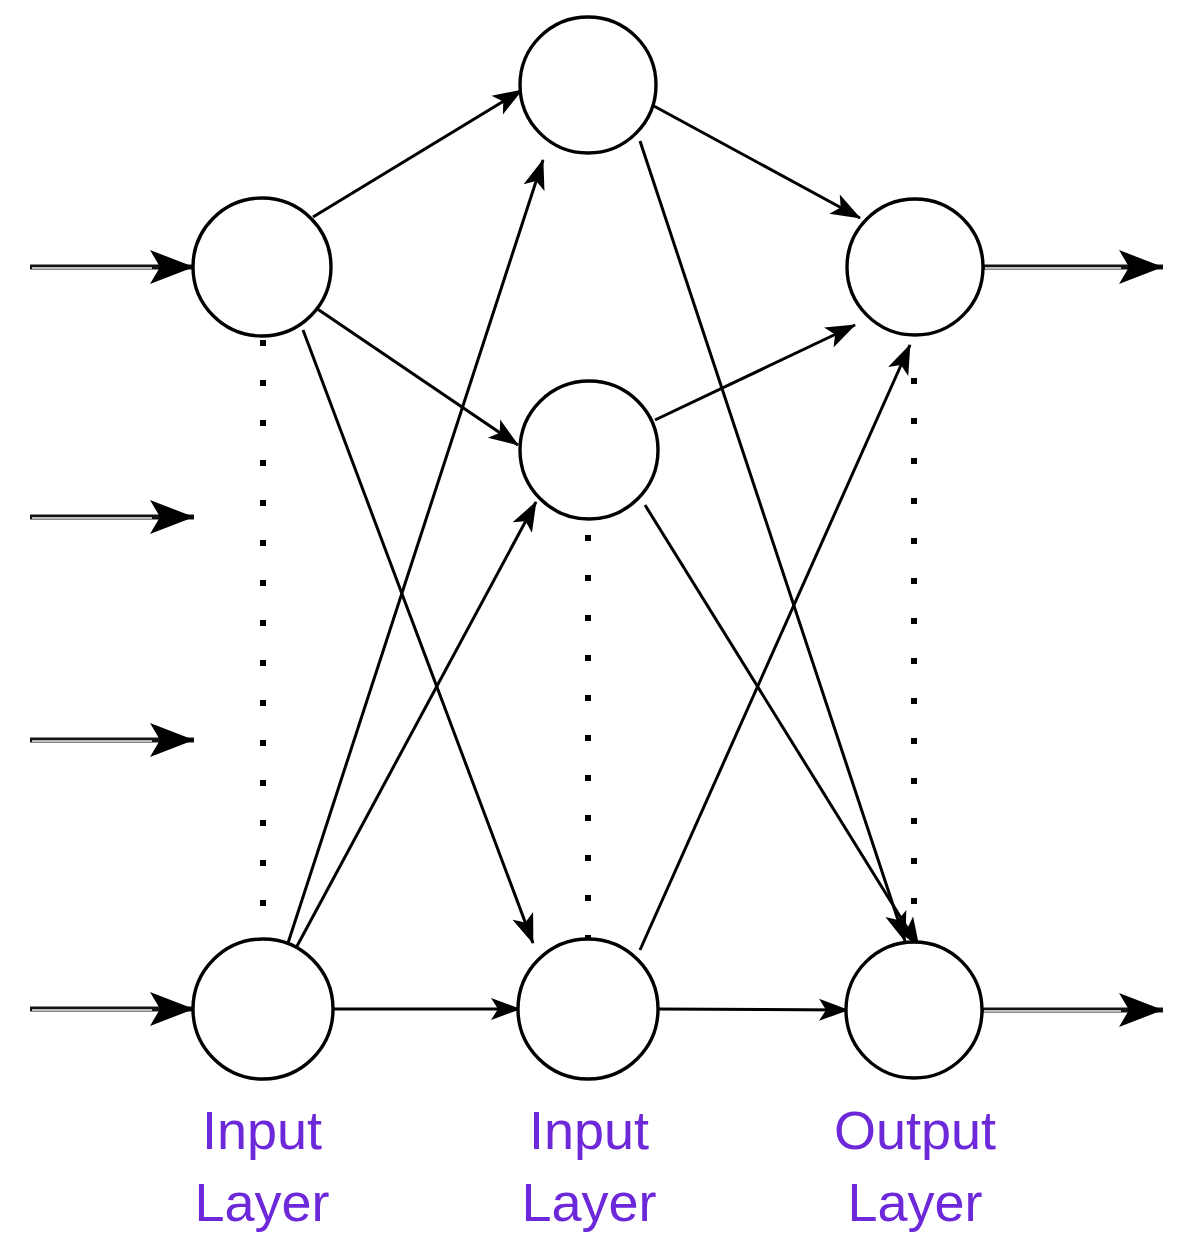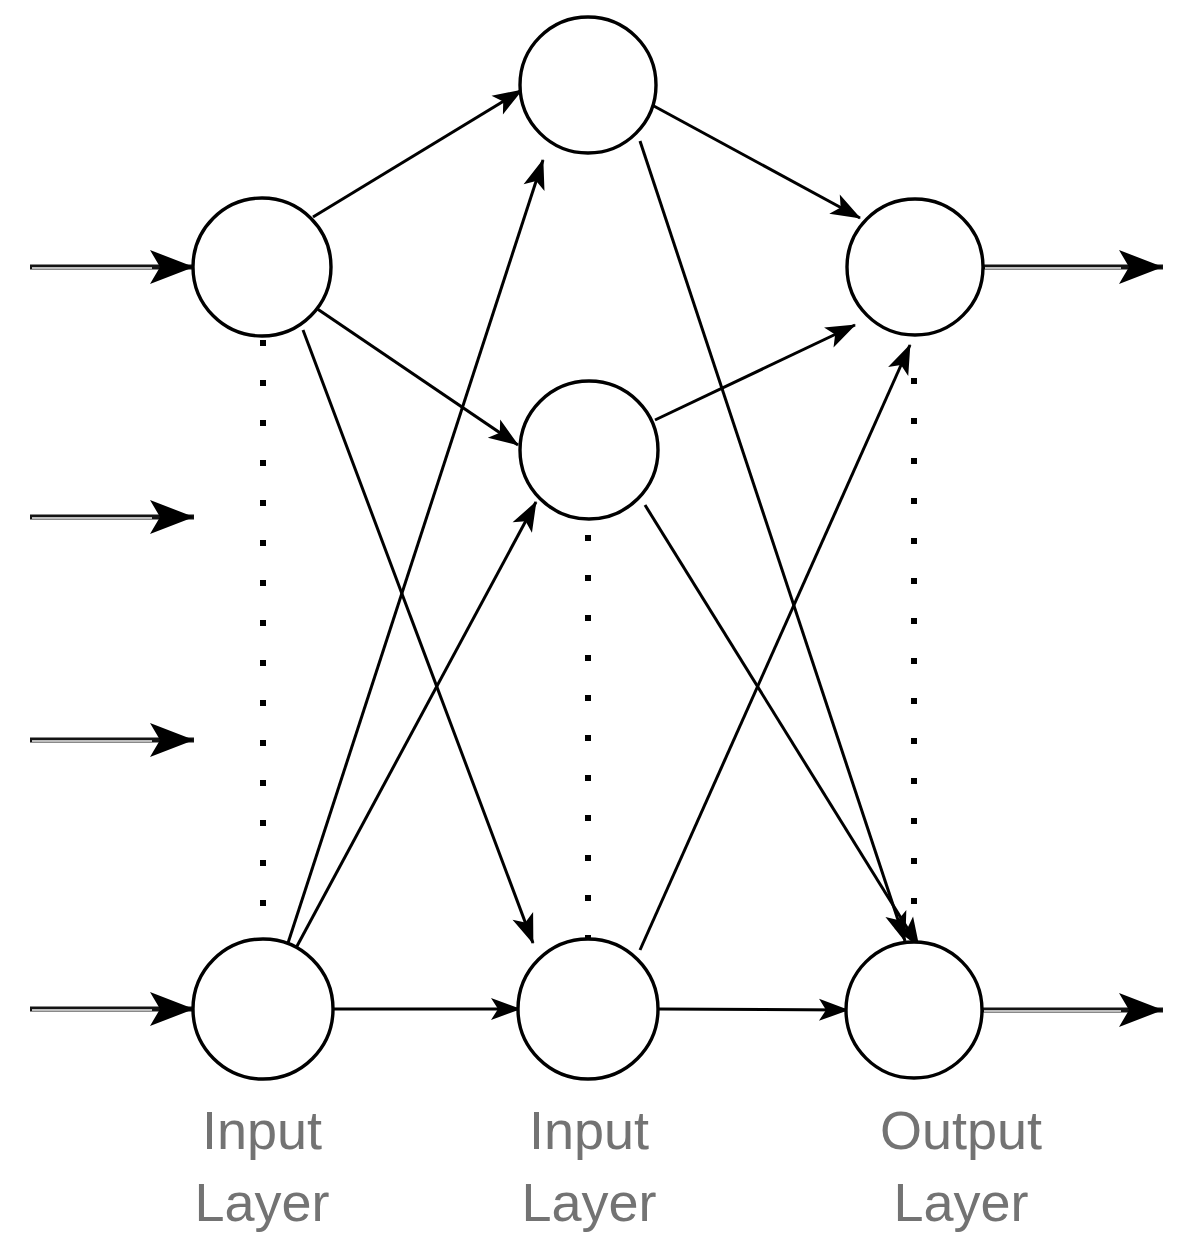--- a/index.html
+++ b/index.html
@@ -15,21 +15,21 @@
   .ext{stroke:#141414;stroke-width:5;fill:none;}
   .ext-core{stroke:#bdbdbd;stroke-width:2;fill:none;}
   .dots{stroke:#000000;stroke-width:6;stroke-dasharray:6 34;fill:none;}
   .node{fill:#ffffff;stroke:#000000;stroke-width:3.4;}
   .layer-label{
     position:absolute;
     transform:translateX(-50%);
     text-align:center;
     font-size:54px;
     line-height:72px;
-    color:#737373;
+    color:#6d28d9;
     white-space:nowrap;
   }
 </style>
 </head>
 <body>
 
 <div class="canvas">
 
   <svg id="net-svg" width="1190" height="1259" viewBox="0 0 1190 1259">
     <defs>
@@ -77,18 +77,18 @@
     </svg>
 
   <div class="layer-label" id="label-0" style="left: 262px; top: 1094px;">
     <span>Input</span><br>
     <span>Layer</span>
   </div>
   <div class="layer-label" id="label-1" style="left: 589px; top: 1094px;">
     <span>Input</span><br>
     <span>Layer</span>
   </div>
-  <div class="layer-label" id="label-2" style="left: 961px; top: 1094px;">
+  <div class="layer-label" id="label-2" style="left: 915px; top: 1094px;">
     <span>Output</span><br>
     <span>Layer</span>
   </div>
 
 </div>
 
 </body></html>

